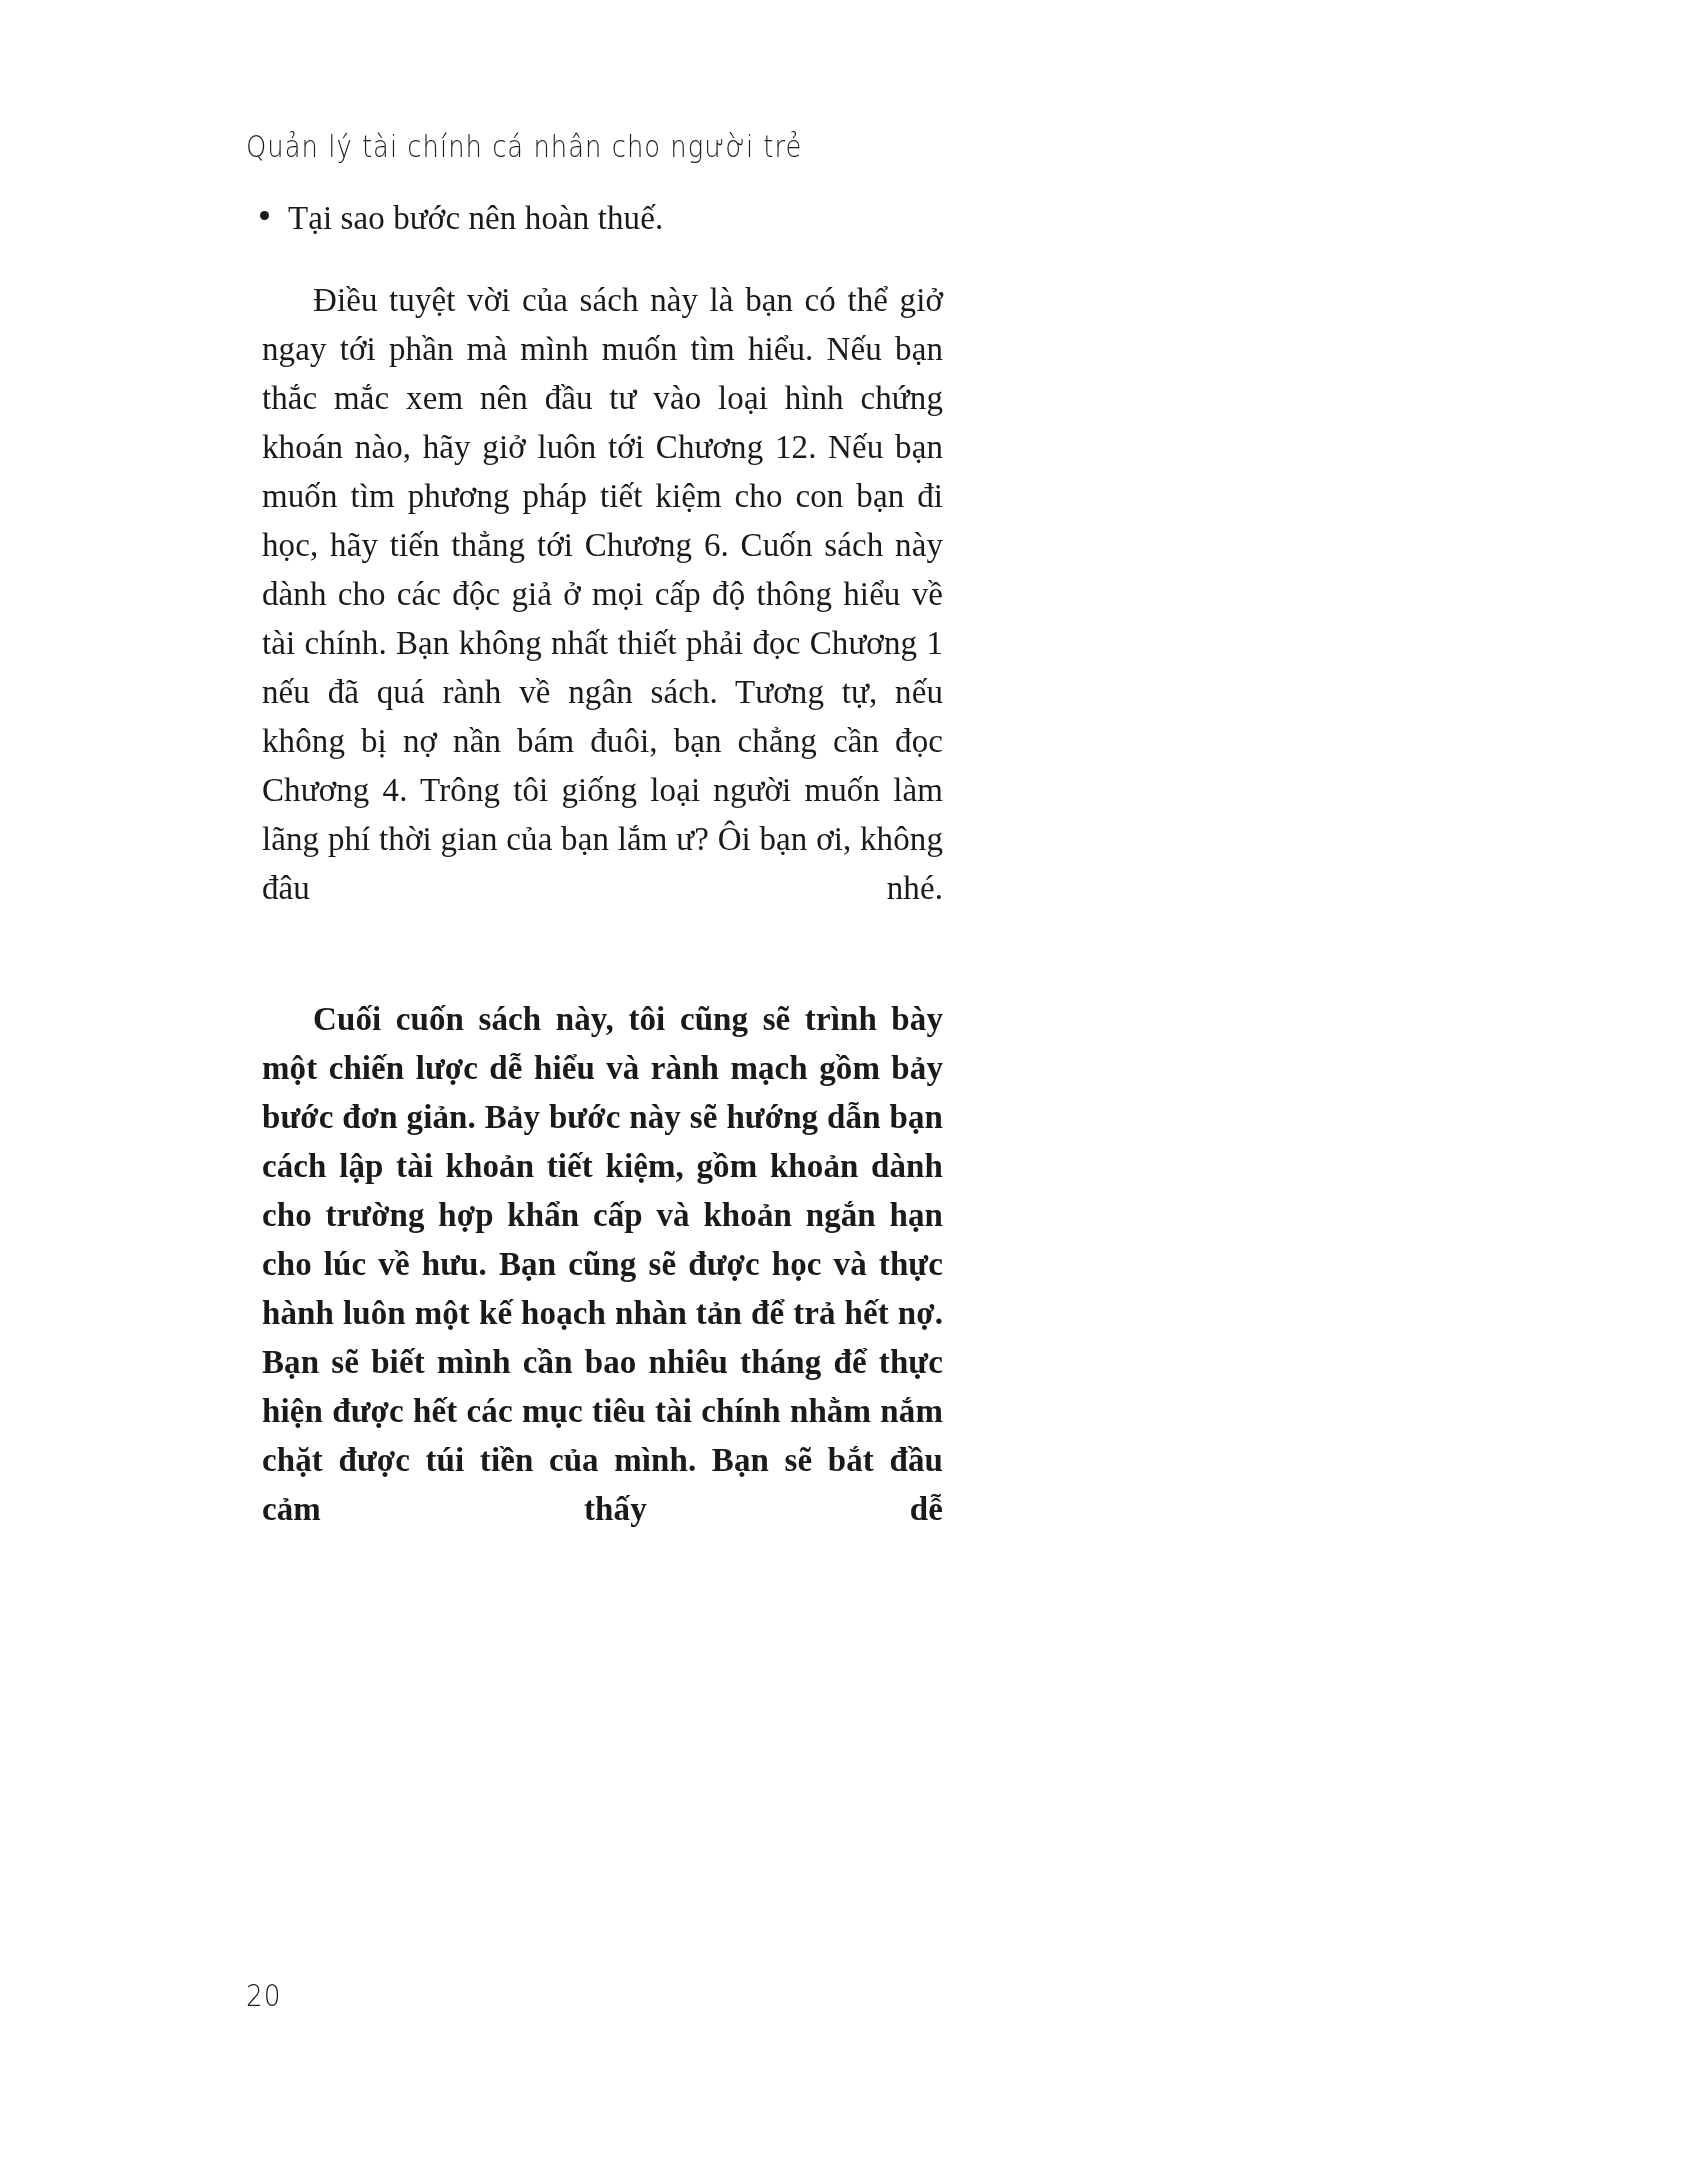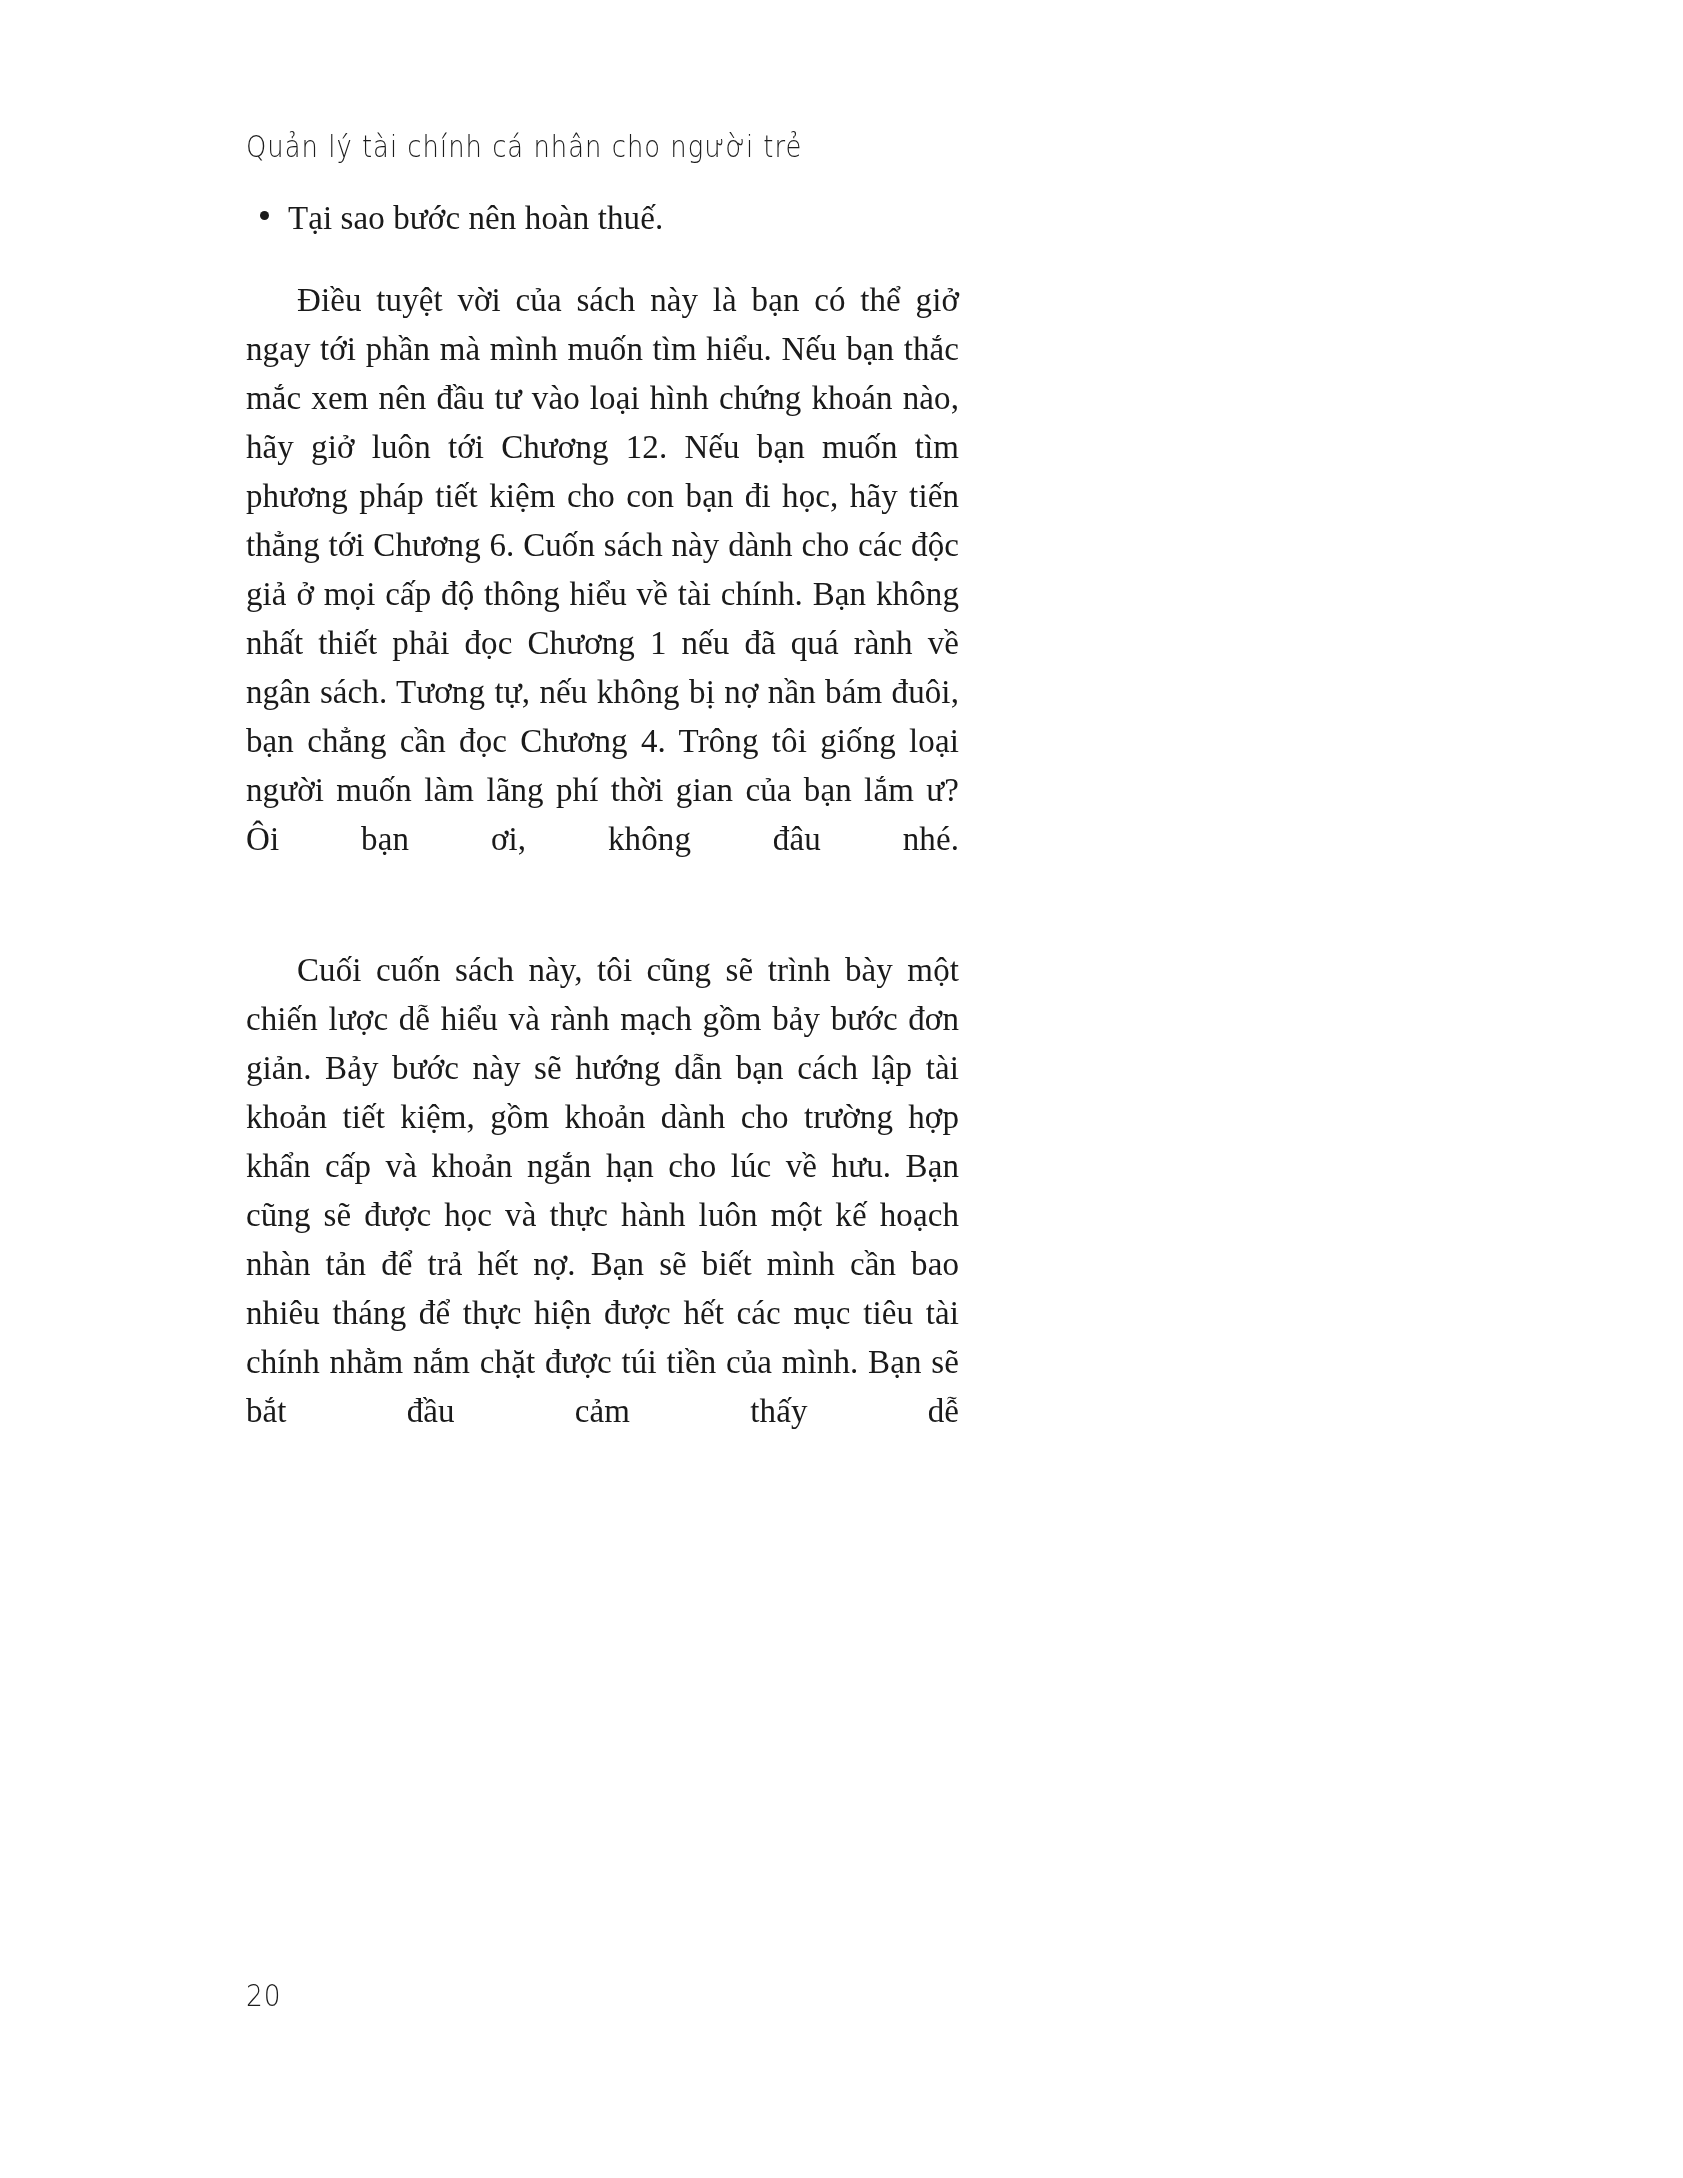--- a/index.html
+++ b/index.html
@@ -74,36 +74,37 @@
   .bullet-item:last-child {
     margin-bottom: 0;
   }
 
   .bullet-text {
     display: block;
   }
 
   
   .para {
-    margin: 0;
+    margin: 16px;
     font-size: 33px;
     line-height: 1.485;
     text-align: justify;
     text-justify: inter-word;
     text-indent: 51px;
     letter-spacing: 0.1px;
     hyphens: none;
   }
 
   .para-gap-top {
     margin-top: 34px;
   }
 
   .para-gap-mid {
     margin-top: 33px;
+    font-weight: bold;
   }
 
   
   .para::after {
     content: "";
     display: inline-block;
     width: 100%;
   }
 
   

